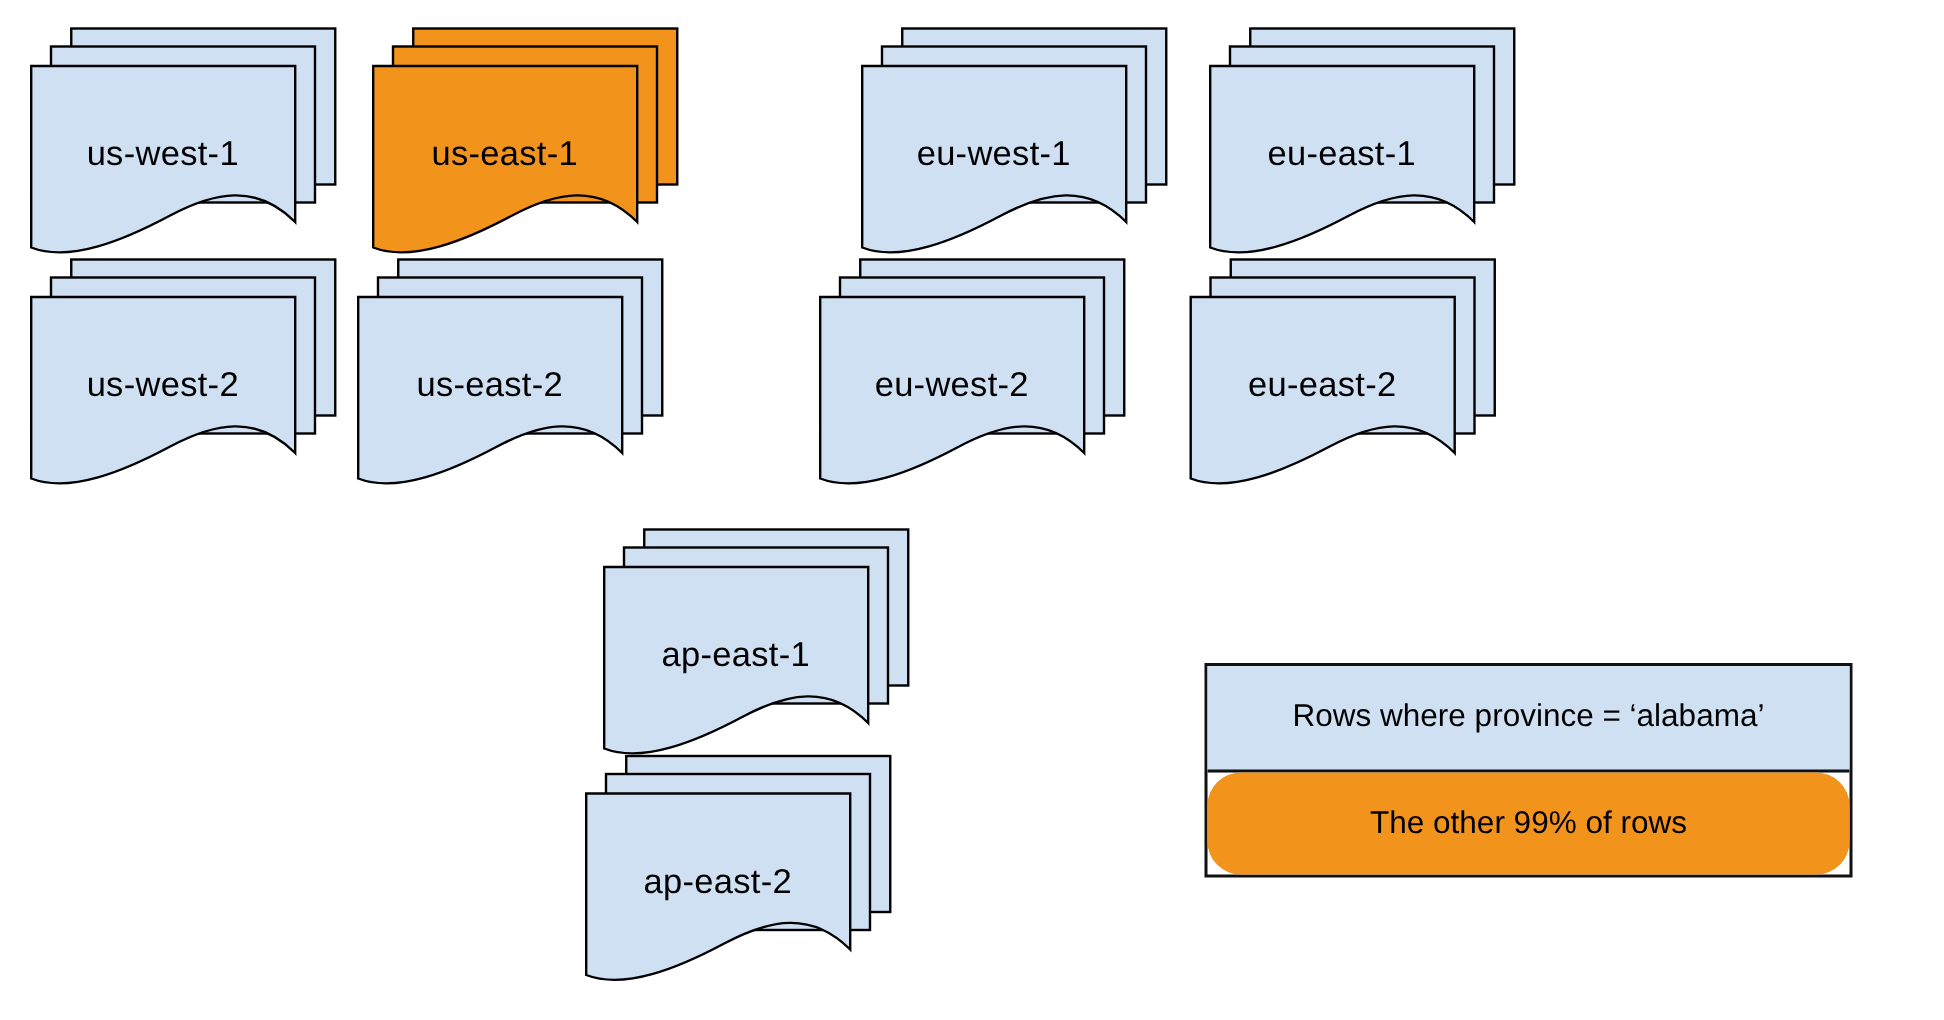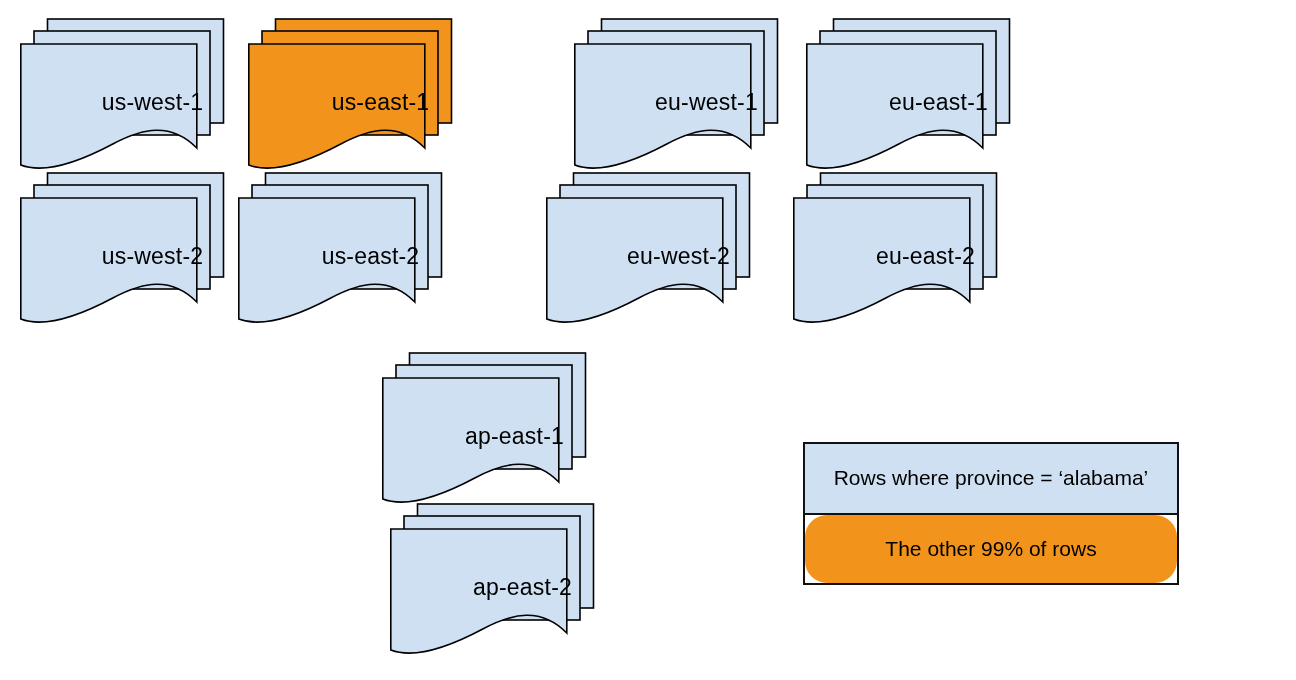--- a/index.html
+++ b/index.html
@@ -46,27 +46,26 @@
     height:104px;
     display:flex;
     align-items:center;
     justify-content:center;
     padding-top:12px;
     box-sizing:border-box;
     font-size:23px;
     color:#000;
     letter-spacing:0.2px;
     user-select:none;
-    margin-left:44px;
   }
   .legend{
     position:absolute;
     left:803px;
     top:442px;
-    width:376px;
+    width:432px;
     height:143px;
     border:2px solid #111;
     box-sizing:border-box;
     display:flex;
     flex-direction:column;
   }
   .legend-row{
     flex:1;
     display:flex;
     align-items:center;
@@ -153,21 +152,21 @@
 
   <div class="stack" style="left:793px;top:172px;">
     <svg width="204" height="156" viewBox="0 0 204 156" aria-hidden="true">
       <rect class="page" x="27.5" y="1" width="176" height="104"></rect>
       <rect class="page" x="14" y="13" width="176" height="104"></rect>
       <path class="page" transform="translate(0.8,26)" d="M0,0 H176 V104 C150,78 122,84 92,100 C62,116 26,131 0,121 Z"></path>
     </svg>
     <div class="stack-label">eu-east-2</div>
   </div>
 
-  <div class="stack" style="left:382px;top:352px;padding-left:20px;">
+  <div class="stack" style="left:402px;top:352px;padding-left:20px;">
     <svg width="204" height="156" viewBox="0 0 204 156" aria-hidden="true">
       <rect class="page" x="27.5" y="1" width="176" height="104"></rect>
       <rect class="page" x="14" y="13" width="176" height="104"></rect>
       <path class="page" transform="translate(0.8,26)" d="M0,0 H176 V104 C150,78 122,84 92,100 C62,116 26,131 0,121 Z"></path>
     </svg>
     <div class="stack-label">ap-east-1</div>
   </div>
 
   <div class="stack" style="left:390px;top:503px;text-decoration:underline;">
     <svg width="204" height="156" viewBox="0 0 204 156" aria-hidden="true">

